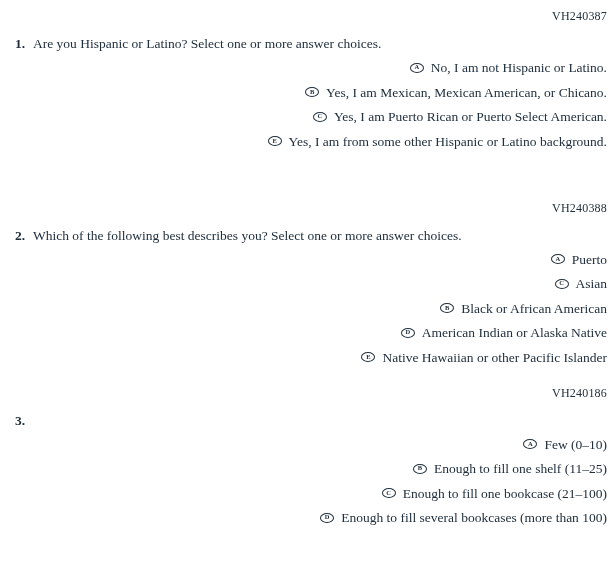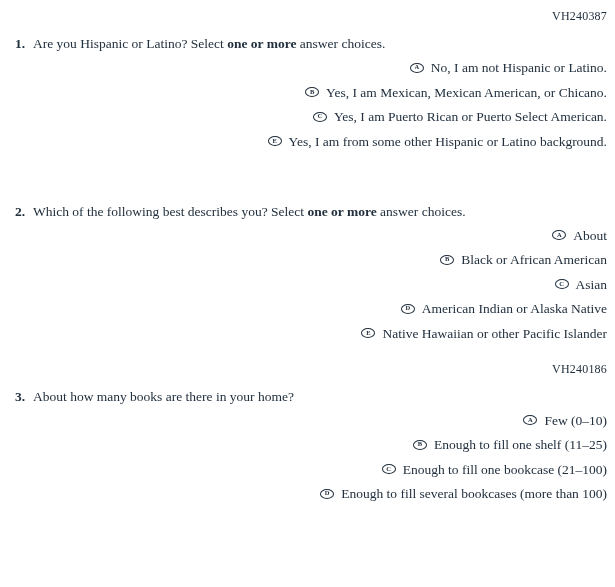--- a/index.html
+++ b/index.html
@@ -25,21 +25,21 @@
     display: flex;
     font-size: 13.5px;
     line-height: 15px;
     margin-bottom: 9px;
   }
   .q-num {
     font-weight: bold;
     width: 18px;
     flex: none;
   }
-  .q-text .bold { font-weight: bold; text-align: center; }
+  .q-text .bold { font-weight: normal; text-align: center; }
   .option-row {
     display: flex;
     align-items: center;
     margin-left: 21px;
     margin-bottom: 9.5px;
     font-size: 13.5px;
     line-height: 15px;
     height: 15px;
     justify-content: flex-end;
   }
@@ -96,61 +96,61 @@
     </div>
     <div class="option-row">
       <span class="bubble">
           <span class="bubble-letter">E</span>
         </span>
       <span class="option-label">Yes, I am from some other Hispanic or Latino background.</span>
     </div>
   </div>
 
   <div class="block block-2">
+    <div class="code-row">VH240388</div>
     <div class="question-row">
       <span class="q-num">2.</span>
       <span class="q-text"><span>Which of the following best describes you? Select </span><span class="bold">one or more</span><span> answer choices.</span></span>
     </div>
     <div class="option-row">
       <span class="bubble">
           <span class="bubble-letter">A</span>
         </span>
-      <span class="option-label">About</span>
+      <span class="option-label">Puerto</span>
+    </div>
+    <div class="option-row">
+      <span class="bubble">
+          <span class="bubble-letter">C</span>
+        </span>
+      <span class="option-label">Asian</span>
     </div>
     <div class="option-row">
       <span class="bubble">
           <span class="bubble-letter">B</span>
         </span>
       <span class="option-label">Black or African American</span>
-    </div>
-    <div class="option-row">
-      <span class="bubble">
-          <span class="bubble-letter">C</span>
-        </span>
-      <span class="option-label">Asian</span>
     </div>
     <div class="option-row">
       <span class="bubble">
           <span class="bubble-letter">D</span>
         </span>
       <span class="option-label">American Indian or Alaska Native</span>
     </div>
     <div class="option-row">
       <span class="bubble">
           <span class="bubble-letter">E</span>
         </span>
       <span class="option-label">Native Hawaiian or other Pacific Islander</span>
     </div>
   </div>
 
   <div class="block block-3">
     <div class="code-row">VH240186</div>
     <div class="question-row">
       <span class="q-num">3.</span>
-      <span class="q-text"><span>About how many books are there in your home?</span><span class="bold"></span><span></span></span>
     </div>
     <div class="option-row">
       <span class="bubble">
           <span class="bubble-letter">A</span>
         </span>
       <span class="option-label">Few (0–10)</span>
     </div>
     <div class="option-row">
       <span class="bubble">
           <span class="bubble-letter">B</span>

